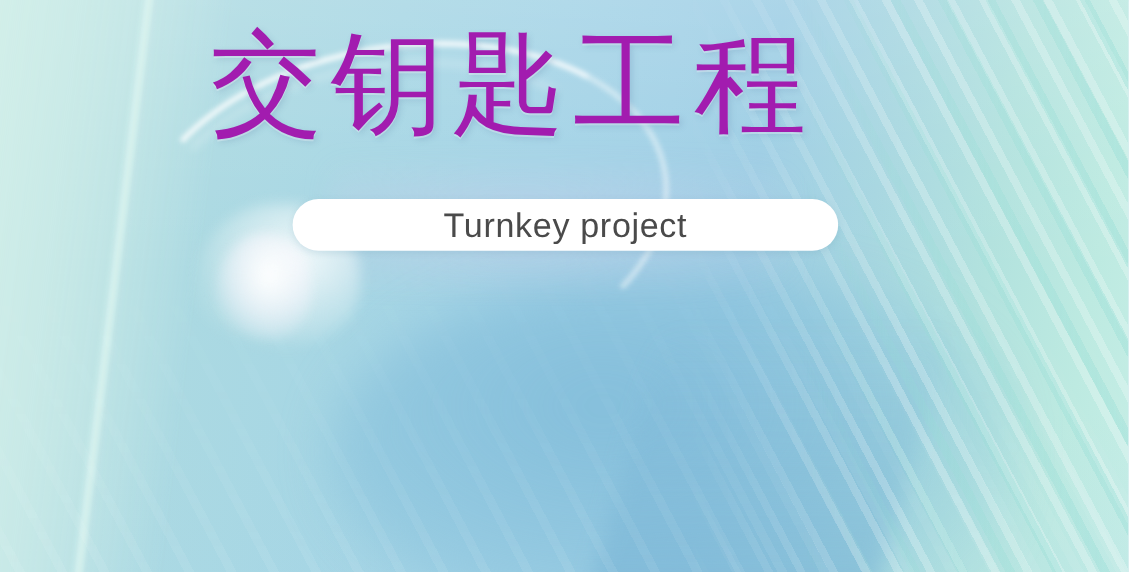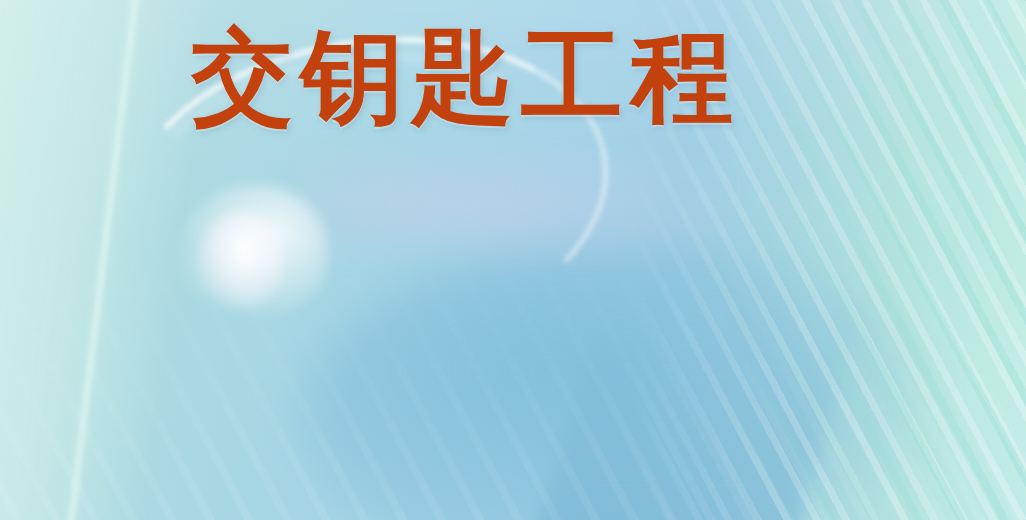--- a/index.html
+++ b/index.html
@@ -243,23 +243,23 @@
   }
 
   .headline {
     position: absolute;
     top: 22px;
     left: 0;
     width: 932px;
     text-align: center;
     font-size: 102px;
     line-height: 1.08;
-    font-weight: 700;
+    font-weight: 400;
     letter-spacing: 8px;
-    color: #c2410c;
+    color: #a21caf;
     font-family: "DejaVu Sans", "Liberation Sans", sans-serif;
     text-shadow:
       0 2px 0 rgba(255,255,255,0.30),
       2px 3px 6px rgba(80,120,160,0.22);
     white-space: nowrap;
   }
 
   .subtitle-pill {
     position: absolute;
     left: 266px;
@@ -332,16 +332,19 @@
   <div class="violet-tint"></div>
   <div class="swoosh"></div>
   <div class="swoosh-2"></div>
   <div class="swoosh-blob"></div>
   <div class="swoosh-blob-2"></div>
 
   <div class="content">
 
     <div class="headline">交钥匙工程</div>
 
+    <div class="subtitle-pill">
+      <span class="subtitle-text">Turnkey project</span>
+    </div>
 
 
   </div>
 </div>
 
 </body></html>

